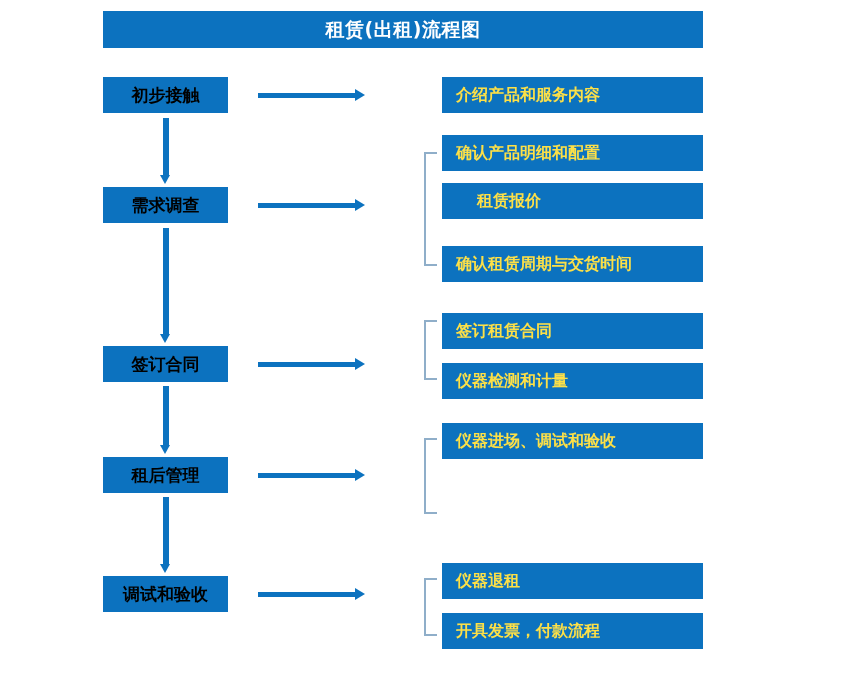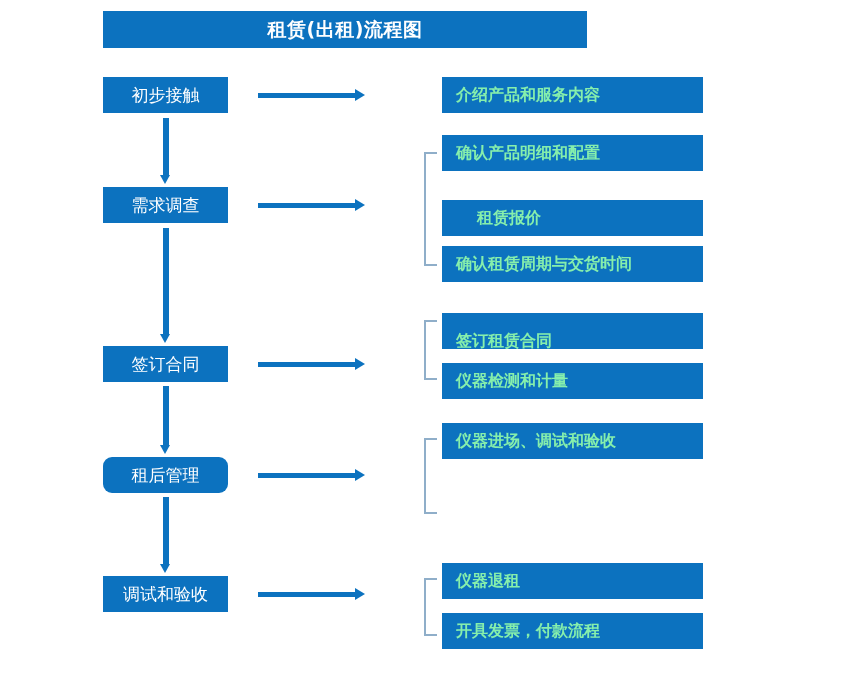--- a/index.html
+++ b/index.html
@@ -17,21 +17,21 @@
     height: 688px;
     background: #ffffff;
     overflow: hidden;
   }
 
   
   .title-bar {
     position: absolute;
     left: 103px;
     top: 11px;
-    width: 484px;
+    width: 600px;
     height: 37px;
     background: #0c72bf;
     display: flex;
     align-items: center;
     justify-content: center;
   }
   .title-bar .title-text {
     color: #ffffff;
     font-size: 19px;
     font-weight: bold;
@@ -45,41 +45,41 @@
     position: absolute;
     left: 103px;
     width: 125px;
     height: 36px;
     background: #0c72bf;
     display: flex;
     align-items: center;
     justify-content: center;
   }
   .stage-box .stage-text {
-    color: #ffffff;
+    color: #000000;
     font-size: 17px;
-    font-weight: normal;
+    font-weight: bold;
     line-height: 1;
     white-space: nowrap;
   }
 
   
   .detail-box {
     position: absolute;
     left: 442px;
     width: 261px;
     height: 36px;
     background: #0c72bf;
     display: flex;
     align-items: center;
     box-sizing: border-box;
     padding-left: 14px;
   }
   .detail-box .detail-text {
-    color: #86efac;
+    color: #fde047;
     font-size: 16px;
     font-weight: bold;
     line-height: 1;
     white-space: nowrap;
   }
 
   
   .v-arrow {
     position: absolute;
     left: 160px;
@@ -150,21 +150,21 @@
 
   <div class="stage-box" style="top:77px;">
     <span class="stage-text">初步接触</span>
   </div>
   <div class="stage-box" style="top:346px;">
     <span class="stage-text">签订合同</span>
   </div>
   <div class="stage-box" style="top:187px;">
     <span class="stage-text">需求调查</span>
   </div>
-  <div class="stage-box" style="top:457px;border-radius:9px;">
+  <div class="stage-box" style="top:457px;">
     <span class="stage-text">租后管理</span>
   </div>
   <div class="stage-box" style="top:576px;">
     <span class="stage-text">调试和验收</span>
   </div>
 
   <div class="v-arrow" style="top:118px; height:66px;">
     <div class="shaft" style="height:57px;"></div>
     <div class="head" style="top:57px;"></div>
   </div>
@@ -206,27 +206,27 @@
   <div class="bracket" style="top:320px; height:60px;"></div>
   <div class="bracket" style="top:438px; height:76px;"></div>
   <div class="bracket" style="top:578px; height:58px;"></div>
 
   <div class="detail-box" style="top:77px;">
     <span class="detail-text">介绍产品和服务内容</span>
   </div>
   <div class="detail-box" style="top:135px;">
     <span class="detail-text">确认产品明细和配置</span>
   </div>
-  <div class="detail-box" style="top:200px;padding-left:35px;">
+  <div class="detail-box" style="top:183px;padding-left:35px;">
     <span class="detail-text">租赁报价</span>
   </div>
   <div class="detail-box" style="top:246px;">
     <span class="detail-text">确认租赁周期与交货时间</span>
   </div>
-  <div class="detail-box" style="top:313px;align-items:flex-end;">
+  <div class="detail-box" style="top:313px;">
     <span class="detail-text">签订租赁合同</span>
   </div>
   <div class="detail-box" style="top:423px;">
     <span class="detail-text">仪器进场、调试和验收</span>
   </div>
   <div class="detail-box" style="top:363px;">
     <span class="detail-text">仪器检测和计量</span>
   </div>
   <div class="detail-box" style="top:563px;">
     <span class="detail-text">仪器退租</span>

